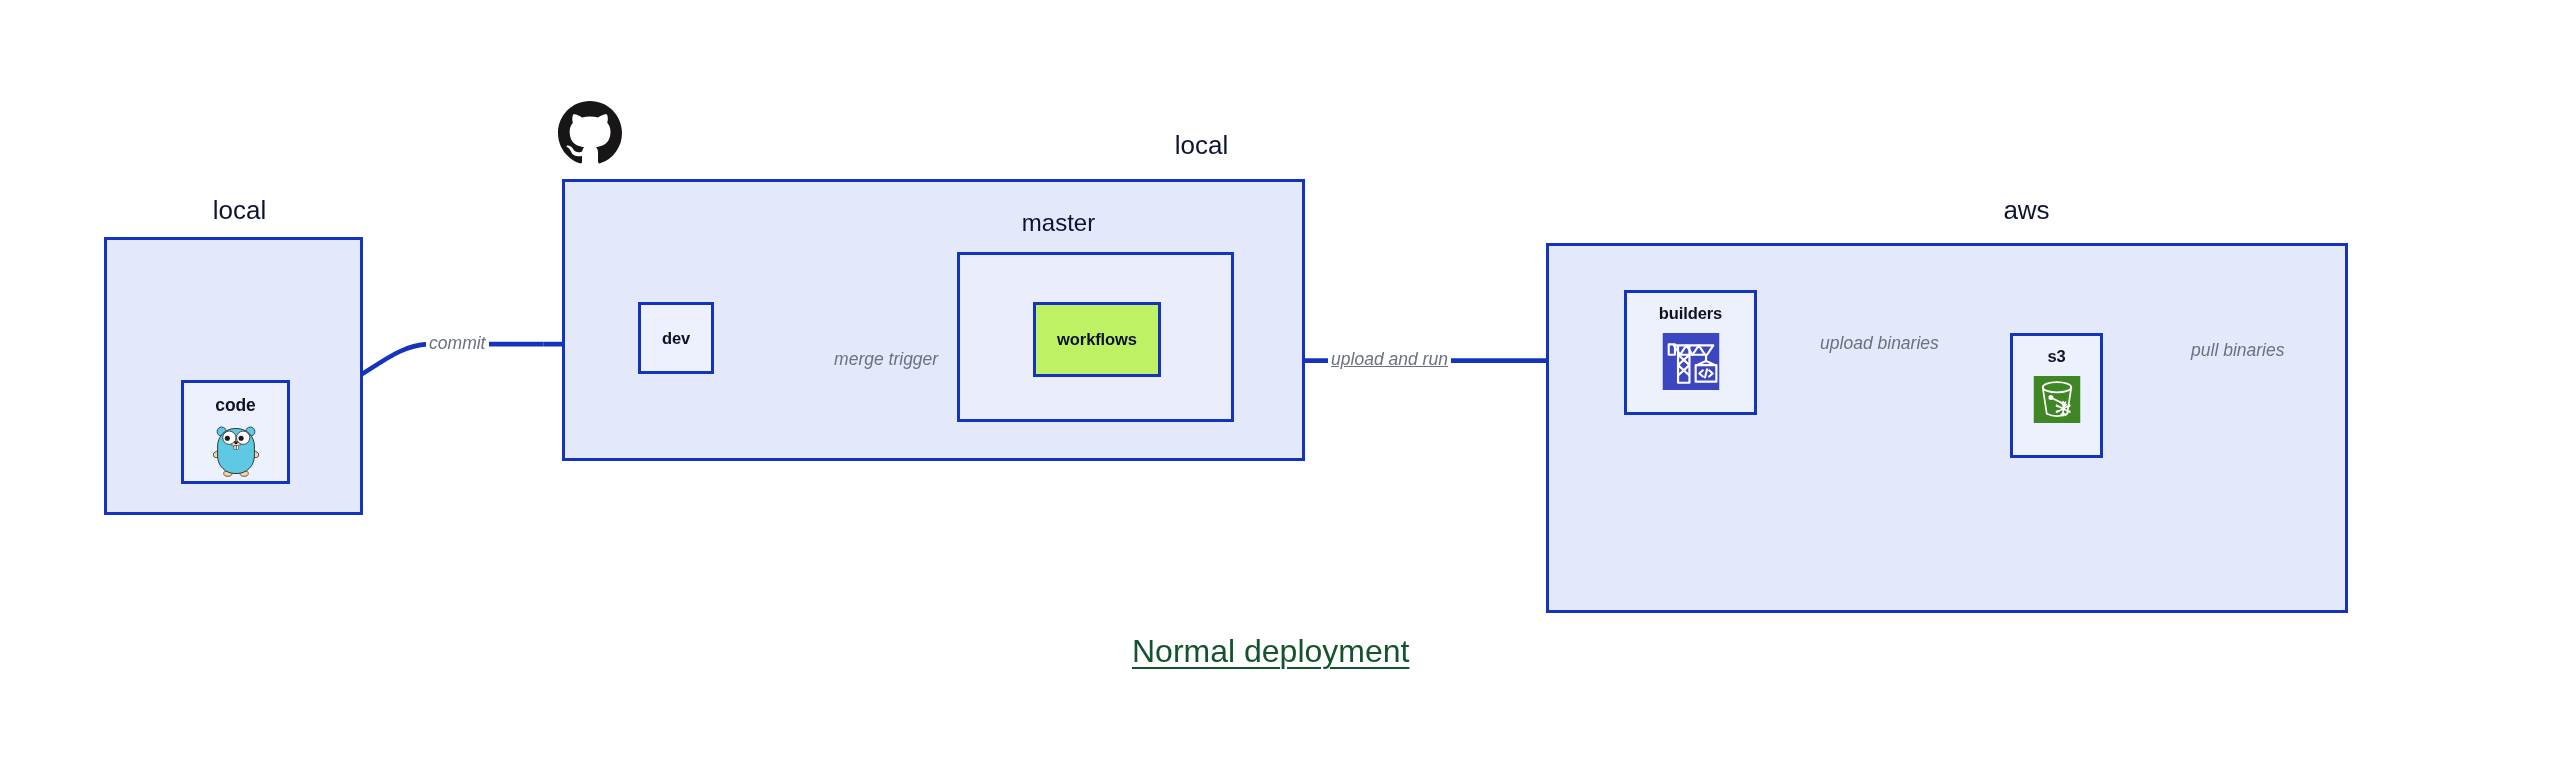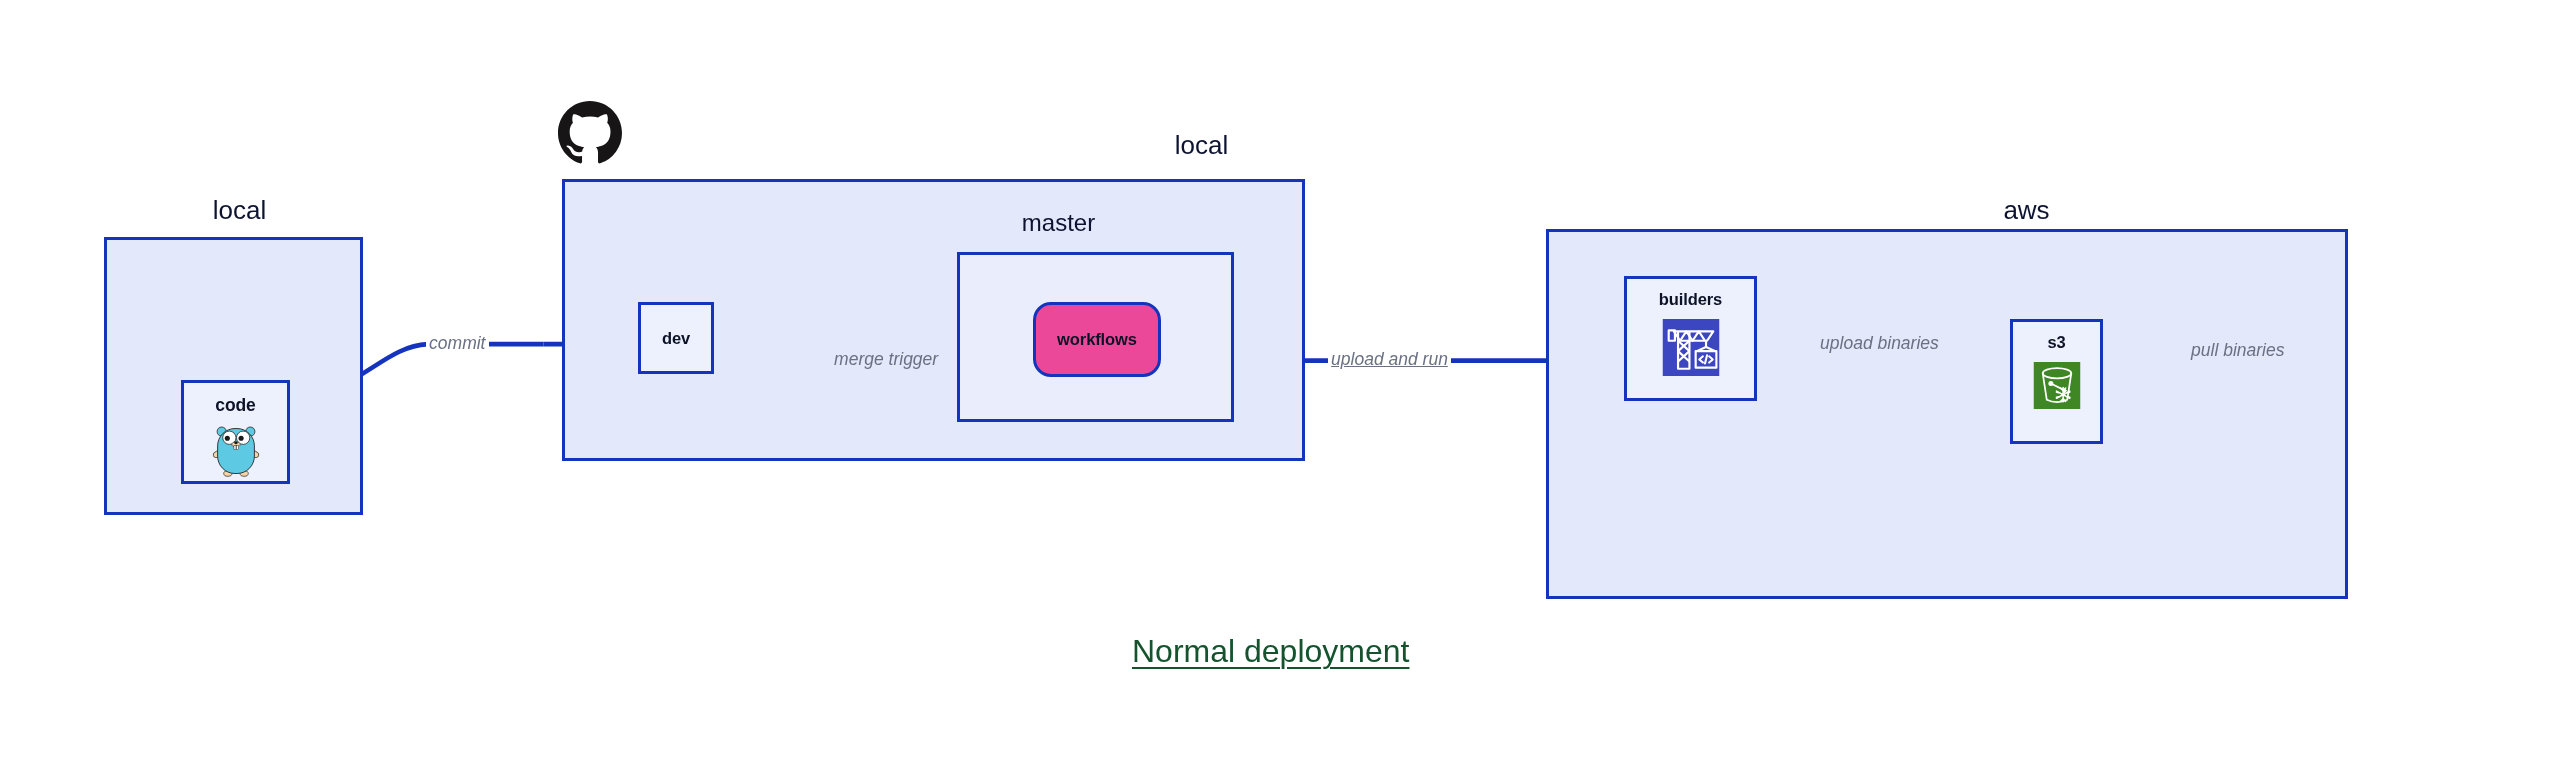--- a/index.html
+++ b/index.html
@@ -39,21 +39,21 @@
     border: 3.6px solid #1434BE;
   }
 
   
   .node {
     position: absolute;
     box-sizing: border-box;
     background: #EDF1FD;
     border: 3.6px solid #1434BE;
   }
-  .node.plain { background: #ec4899; border-radius: 18px; }
+  .node.plain { background: #bef264; }
 
   .node-label {
     position: absolute;
     left: 0;
     width: 100%;
     text-align: center;
     font-weight: bold;
     color: #0D1227;
     letter-spacing: -0.1px;
     white-space: nowrap;
@@ -211,21 +211,21 @@
 
     <div class="subzone" style="left:392px; top:70px; width:277px; height:170px;">
       <div class="node plain" style="left:73px; top:47px; width:128px; height:75px;">
         <div class="node-label" style="top:25px; font-size:16.5px;">workflows</div>
       </div>
     </div>
   </div>
 
   <div class="zone-title" style="left:1546px; top:195px; width:961px;">aws</div>
 
-  <div class="zone" style="left:1546px; top:229px; width:802px; height:370px;">
+  <div class="zone" style="left:1546px; top:243px; width:802px; height:370px;">
 
     <div class="node" style="left:75px; top:44px; width:133px; height:125px;">
       <div class="node-label" style="top:11.3px; font-size:16.5px;">builders</div>
       <span class="node-icon" style="top:40px; width:57px; height:57px;">
         <svg width="57" height="57" viewBox="0 0 110 110">
           <rect x="0" y="0" width="110" height="110" fill="#3C46C0"></rect>
           <g stroke="#FFFFFF" stroke-width="4.2" fill="none" stroke-linejoin="round">
 
             <rect x="12" y="22" width="12" height="20"></rect>
 

